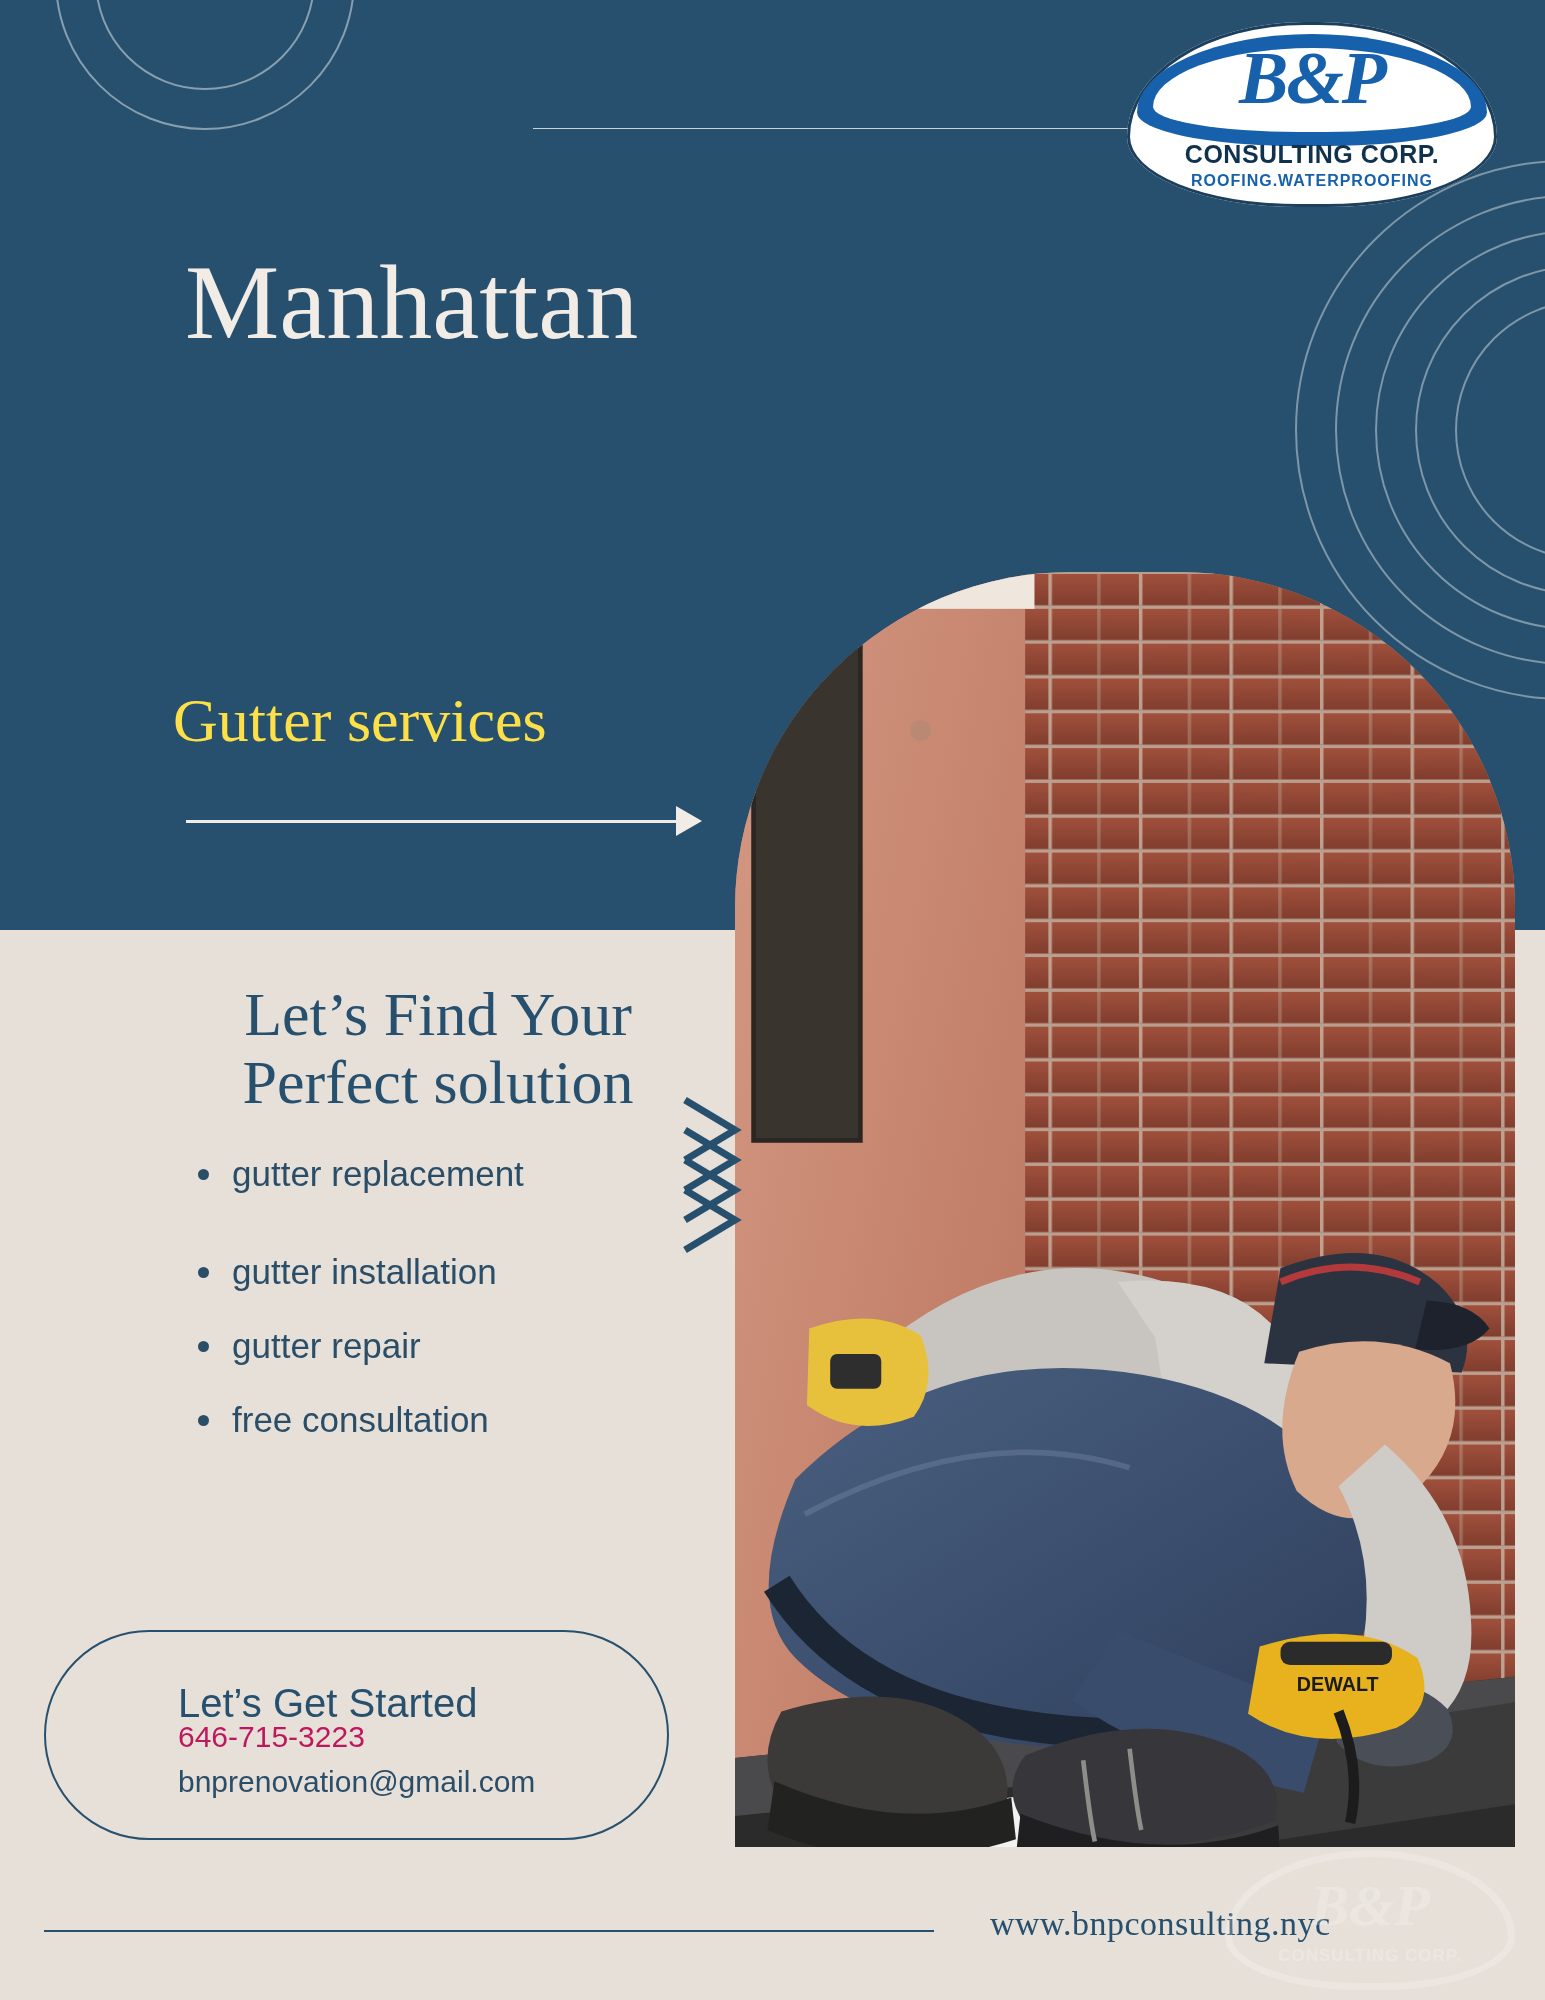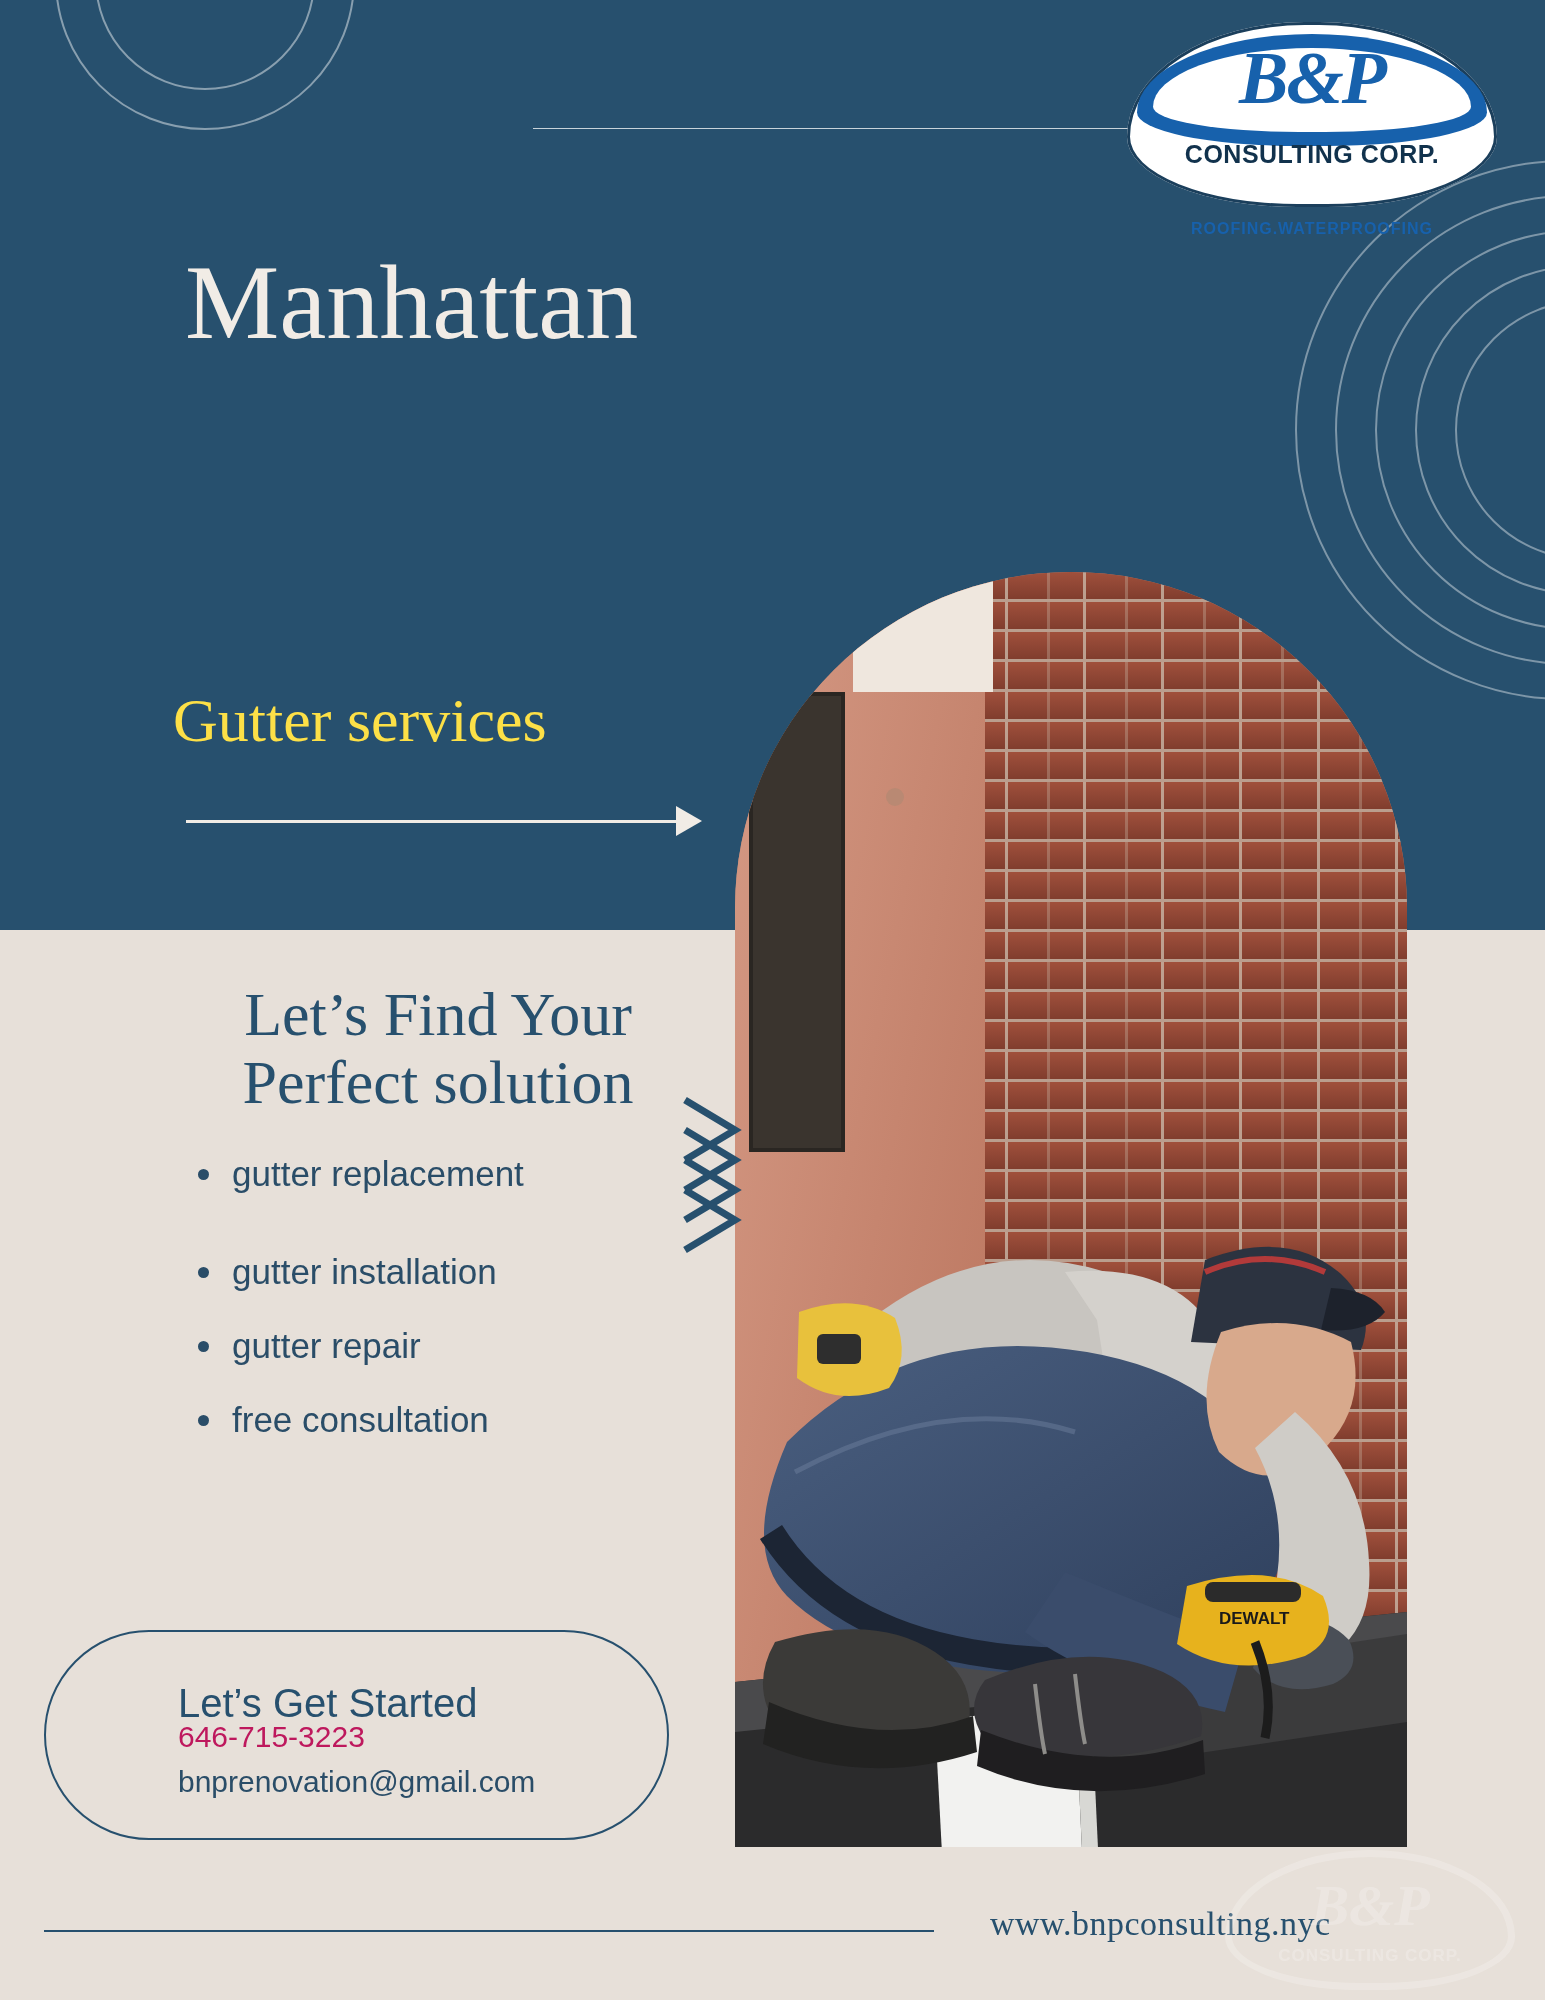--- a/index.html
+++ b/index.html
@@ -105,21 +105,20 @@
   }
   .logo-sub2 {
     position: absolute;
     left: 0; right: 0; top: 150px;
     text-align: center;
     font-weight: bold;
     font-size: 16px;
     letter-spacing: 1px;
     color: #1761ac;
     z-index: 3;
-    margin-top: 48px;
   }
 
   
   .headline {
     position: absolute;
     left: 185px; top: 232px;
     width: 1120px;
     font-family: "Liberation Serif", serif;
     font-size: 106px;
     line-height: 142px;
@@ -147,21 +146,21 @@
     width: 0; height: 0;
     border-left: 26px solid #f1ece6;
     border-top: 15px solid transparent;
     border-bottom: 15px solid transparent;
   }
 
   
   .photo {
     position: absolute;
     left: 735px; top: 572px;
-    width: 672px; height: 1275px;
+    width: 780px; height: 1275px;
     border-radius: 336px 336px 0 0;
     overflow: hidden;
     background: #b07f6d;
   }
   .photo svg { display: block; width: 100%; height: 100%; }
 
   
   .lets-find {
     position: absolute;
     left: 178px; top: 980px;

